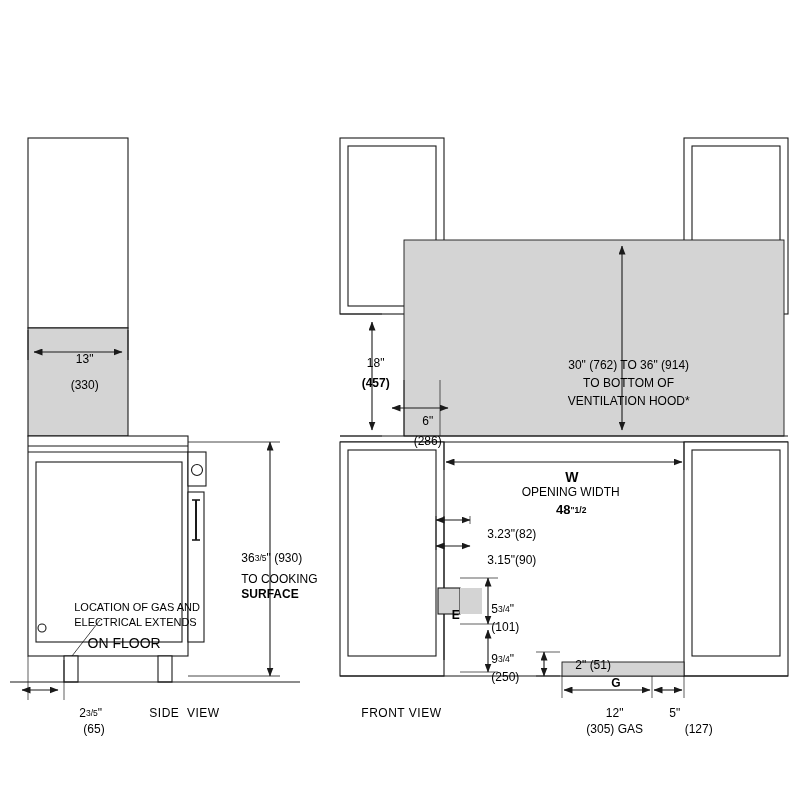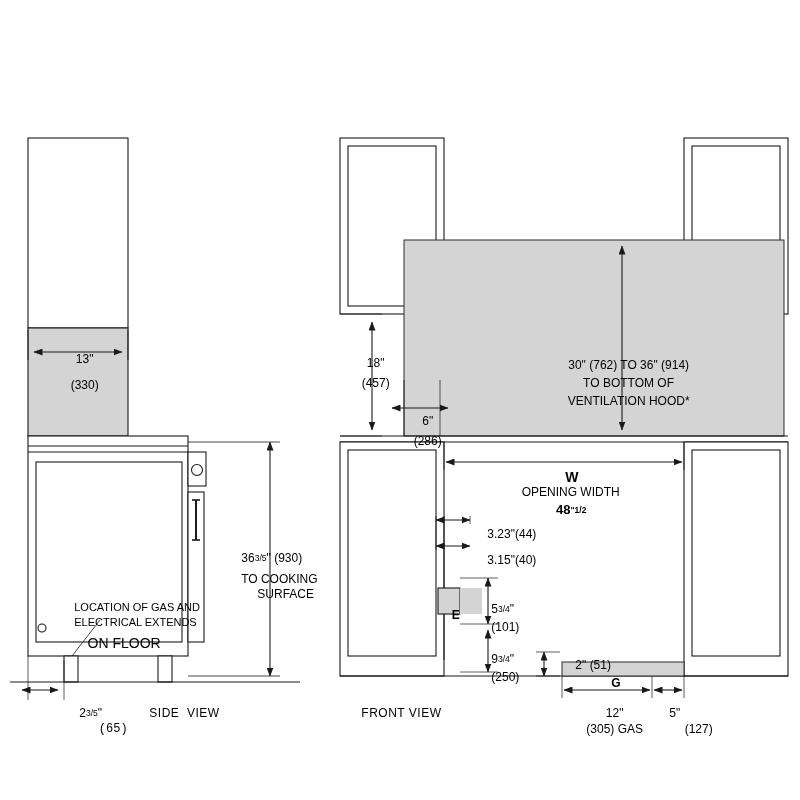--- a/index.html
+++ b/index.html
@@ -176,49 +176,49 @@
   <div class="lbl c" style="left:38px; top:364px; width:80px;">
     <span>(330)</span>
   </div>
 
   <div class="lbl" style="left:228px; top:537px;">
     <span>36</span><span class="frac">3/5</span><span>"</span> <span>(930)</span>
   </div>
   <div class="lbl" style="left:228px; top:558px;">
     <span>TO COOKING</span>
   </div>
-  <div class="lbl" style="left:244px; top:573px;">
+  <div class="lbl" style="left:228px; top:573px;font-weight:bold;">
     <span>SURFACE</span>
   </div>
 
   <div class="lbl" style="left:62px; top:588px; font-size:11px;">
     <span>LOCATION OF GAS AND</span>
   </div>
   <div class="lbl" style="left:62px; top:603px; font-size:11px;">
     <span>ELECTRICAL EXTENDS</span>
   </div>
   <div class="lbl" style="left:72px; top:618px; font-size:14px;">
     <span>ON FLOOR</span>
   </div>
 
   <div class="lbl" style="left:66px; top:692px;">
     <span>2</span><span class="frac">3/5</span><span>"</span>
   </div>
-  <div class="lbl" style="left:70px; top:708px;font-family:Liberation Mono, monospace;">
+  <div class="lbl" style="left:70px; top:708px;">
     <span>(65)</span>
   </div>
 
   <div class="lbl" style="left:134px; top:692px; letter-spacing:0.5px;">
     <span>SIDE  VIEW</span>
   </div>
 
   <div class="lbl c" style="left:338px; top:342px; width:62px;">
     <span>18"</span>
   </div>
-  <div class="lbl c" style="left:338px; top:362px; width:62px;">
+  <div class="lbl c" style="left:338px; top:362px; width:62px;font-weight:bold;">
     <span>(457)</span>
   </div>
 
   <div class="lbl c" style="left:380px; top:400px; width:82px;">
     <span>6"</span>
   </div>
   <div class="lbl c" style="left:380px; top:420px; width:82px;">
     <span>(286)</span>
   </div>
 
@@ -236,24 +236,24 @@
     <span>W</span>
   </div>
   <div class="lbl c" style="left:498px; top:471px; width:132px;">
     <span>OPENING WIDTH</span>
   </div>
   <div class="lbl c bold" style="left:512px; top:487px; width:104px; font-size:13px;">
     <span>48</span><span class="frac">"1/2</span>
   </div>
 
   <div class="lbl" style="left:474px; top:513px;">
-    <span>3.23"</span><span>(44)</span>
+    <span>3.23"</span><span>(82)</span>
   </div>
   <div class="lbl" style="left:474px; top:539px;">
-    <span>3.15"</span><span>(40)</span>
+    <span>3.15"</span><span>(90)</span>
   </div>
 
   <div class="lbl bold c" style="left:438px; top:594px; width:22px; font-size:12px;">
     <span>E</span>
   </div>
   <div class="lbl" style="left:478px; top:588px;">
     <span>5</span><span class="frac">3/4</span><span>"</span>
   </div>
   <div class="lbl" style="left:478px; top:606px;">
     <span>(101)</span>

